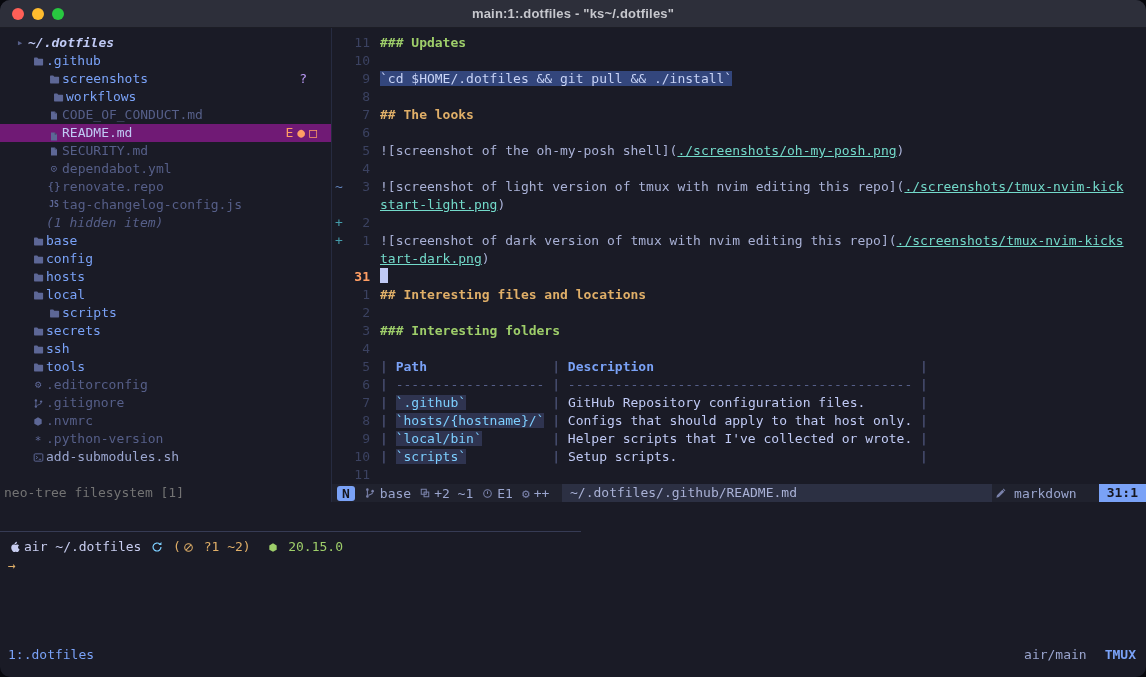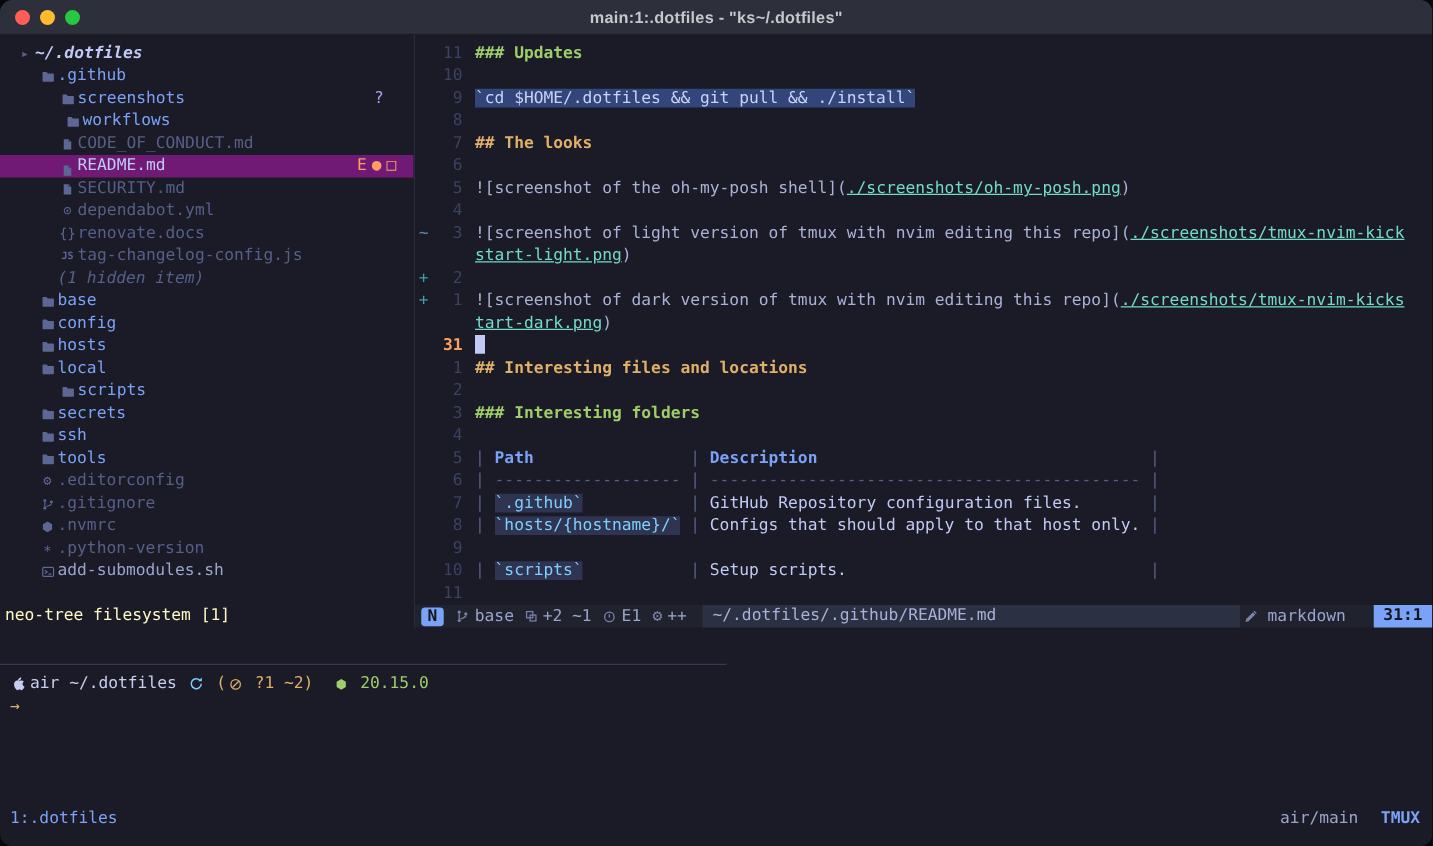--- a/index.html
+++ b/index.html
@@ -27,21 +27,21 @@
   .t-dim .tlabel{color:#565f89;}
   .t-file .tlabel{color:#9aa5ce;}
   .t-hidden .tlabel{color:#565f89;font-style:italic;}
   .t-selected{background:#701a75;align-items:flex-end;}
   .t-selected .tlabel{color:#c0caf5;}
   .tbadge{position:absolute;right:24px;color:#bb9af7;}
   .tmarks{position:absolute;right:14px;display:flex;gap:4px;color:#ff9e64;}
   .tmarks span{display:inline-block;}
   .js-glyph{font-size:8px;font-weight:bold;letter-spacing:0;}
   .tree-footer{position:absolute;top:484px;left:0;width:331px;height:18px;line-height:18px;
-               padding-left:4px;color:#fef9c3;background:#1a1b26;}
+               padding-left:4px;color:#737373;background:#1a1b26;}
   
   .editor{position:absolute;top:28px;left:332px;width:814px;height:456px;background:#1a1b26;padding-top:6px;overflow:hidden;}
   .erow{height:18px;line-height:18px;display:flex;white-space:pre;}
   .sign{width:10px;flex:none;text-align:left;padding-left:3px;color:#565f89;}
   .sign.add{color:#449dab;} .sign.change{color:#6183bb;}
   .num{width:28px;flex:none;text-align:right;color:#3b4261;}
   .num.cur{color:#ff9e64;font-weight:bold;}
   .txt{margin-left:10px;white-space:pre;color:#c0caf5;}
   .cursor{display:inline-block;width:8px;height:15px;background:#c0caf5;vertical-align:-2px;}
   .seg-h2{color:#e0af68;font-weight:bold;}
@@ -114,21 +114,21 @@
             </svg></span><span class="tlabel">CODE_OF_CONDUCT.md</span></div>
         <div class="trow t-selected" style="padding-left: 46px;"><span class="ticon"><svg width="10" height="11" viewBox="0 0 16 16">
               <path fill="currentColor" d="M3.2 1.5h6.3l3.3 3.3v9.7H3.2z"></path>
               <path fill="#1a1b26" opacity=".55" d="M9.2 1.8v3h3z"></path>
             </svg></span><span class="tlabel">README.md</span><span class="tmarks"><span>E</span><span>●</span><span>□</span></span></div>
         <div class="trow t-dim" style="padding-left: 46px;"><span class="ticon"><svg width="10" height="11" viewBox="0 0 16 16">
               <path fill="currentColor" d="M3.2 1.5h6.3l3.3 3.3v9.7H3.2z"></path>
               <path fill="#1a1b26" opacity=".55" d="M9.2 1.8v3h3z"></path>
             </svg></span><span class="tlabel">SECURITY.md</span></div>
         <div class="trow t-dim" style="padding-left: 46px;"><span class="ticon">⊙</span><span class="tlabel">dependabot.yml</span></div>
-        <div class="trow t-dim" style="padding-left: 46px;"><span class="ticon">{}</span><span class="tlabel">renovate.docs</span></div>
+        <div class="trow t-dim" style="padding-left: 46px;"><span class="ticon">{}</span><span class="tlabel">renovate.repo</span></div>
         <div class="trow t-dim" style="padding-left: 46px;"><span class="ticon js-glyph">JS</span><span class="tlabel">tag-changelog-config.js</span></div>
         <div class="trow t-hidden" style="padding-left: 46px;"><span class="tlabel">(1 hidden item)</span></div>
         <div class="trow t-dir" style="padding-left: 30px;"><span class="ticon"><svg width="11" height="11" viewBox="0 0 16 16">
               <path fill="currentColor" d="M1.5 3.2c0-.5.4-.9.9-.9h3.7l1.7 1.7h6c.5 0 .9.4.9.9v7.9c0 .5-.4.9-.9.9H2.4c-.5 0-.9-.4-.9-.9z"></path>
             </svg></span><span class="tlabel">base</span></div>
         <div class="trow t-dir" style="padding-left: 30px;"><span class="ticon"><svg width="11" height="11" viewBox="0 0 16 16">
               <path fill="currentColor" d="M1.5 3.2c0-.5.4-.9.9-.9h3.7l1.7 1.7h6c.5 0 .9.4.9.9v7.9c0 .5-.4.9-.9.9H2.4c-.5 0-.9-.4-.9-.9z"></path>
             </svg></span><span class="tlabel">config</span></div>
         <div class="trow t-dir" style="padding-left: 30px;"><span class="ticon"><svg width="11" height="11" viewBox="0 0 16 16">
               <path fill="currentColor" d="M1.5 3.2c0-.5.4-.9.9-.9h3.7l1.7 1.7h6c.5 0 .9.4.9.9v7.9c0 .5-.4.9-.9.9H2.4c-.5 0-.9-.4-.9-.9z"></path>
@@ -186,21 +186,21 @@
         <div class="erow"><span class="sign"></span><span class="num"></span><span class="txt"><span class="seg-url">tart-dark.png</span><span class="seg-link">)</span></span></div>
         <div class="erow"><span class="sign"></span><span class="num cur">31</span><span class="txt"><span class="cursor"></span></span></div>
         <div class="erow"><span class="sign"></span><span class="num">1</span><span class="txt"><span class="seg-h2">## Interesting files and locations</span></span></div>
         <div class="erow"><span class="sign"></span><span class="num">2</span><span class="txt"></span></div>
         <div class="erow"><span class="sign"></span><span class="num">3</span><span class="txt"><span class="seg-h3">### Interesting folders</span></span></div>
         <div class="erow"><span class="sign"></span><span class="num">4</span><span class="txt"></span></div>
         <div class="erow"><span class="sign"></span><span class="num">5</span><span class="txt"><span class="seg-pipe">| </span><span class="seg-th">Path</span><span class="seg-plain">               </span><span class="seg-pipe"> | </span><span class="seg-th">Description</span><span class="seg-plain">                                 </span><span class="seg-pipe"> |</span></span></div>
         <div class="erow"><span class="sign"></span><span class="num">6</span><span class="txt"><span class="seg-pipe">| </span><span class="seg-dash">-------------------</span><span class="seg-pipe"> | </span><span class="seg-dash">--------------------------------------------</span><span class="seg-pipe"> |</span></span></div>
         <div class="erow"><span class="sign"></span><span class="num">7</span><span class="txt"><span class="seg-pipe">| </span><span class="seg-code">`.github`</span><span class="seg-plain">          </span><span class="seg-pipe"> | </span><span class="seg-td">GitHub Repository configuration files.</span><span class="seg-plain">      </span><span class="seg-pipe"> |</span></span></div>
         <div class="erow"><span class="sign"></span><span class="num">8</span><span class="txt"><span class="seg-pipe">| </span><span class="seg-code">`hosts/{hostname}/`</span><span class="seg-pipe"> | </span><span class="seg-td">Configs that should apply to that host only.</span><span class="seg-pipe"> |</span></span></div>
-        <div class="erow"><span class="sign"></span><span class="num">9</span></div>
+        <div class="erow"><span class="sign"></span><span class="num">9</span><span class="txt"><span class="seg-pipe">| </span><span class="seg-code">`local/bin`</span><span class="seg-plain">        </span><span class="seg-pipe"> | </span><span class="seg-td">Helper scripts that I've collected or wrote.</span><span class="seg-pipe"> |</span></span></div>
         <div class="erow"><span class="sign"></span><span class="num">10</span><span class="txt"><span class="seg-pipe">| </span><span class="seg-code">`scripts`</span><span class="seg-plain">          </span><span class="seg-pipe"> | </span><span class="seg-td">Setup scripts.</span><span class="seg-plain">                              </span><span class="seg-pipe"> |</span></span></div>
         <div class="erow"><span class="sign"></span><span class="num">11</span><span class="txt"></span></div>
       </div>
   </div>
 
   <div class="statusline">
     <span class="sl-left">
       <span class="mode-badge">N</span>
       <span class="sl-item">
         <span class="ic">

